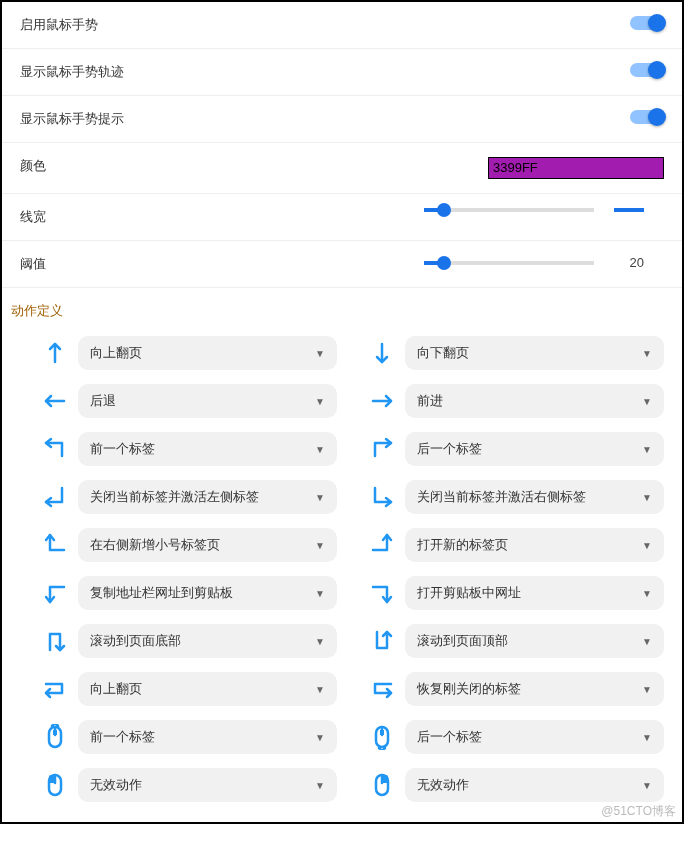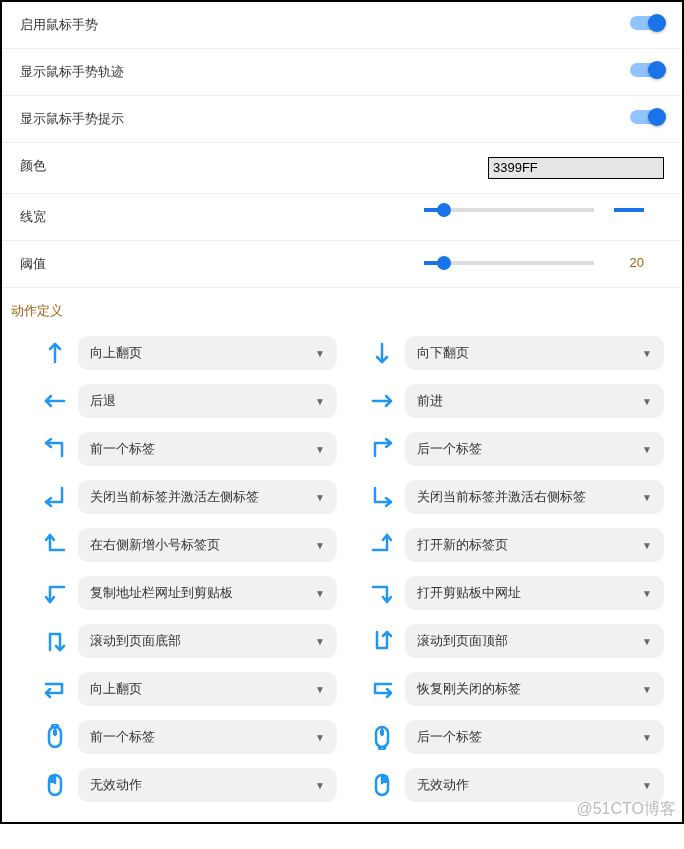--- a/index.html
+++ b/index.html
@@ -47,21 +47,21 @@
       border-radius: 50%;
       right: -2px;
       top: -2px;
       box-shadow: 0 1px 3px rgba(0,0,0,0.3);
     }
     
     
     .color-box {
       width: 176px;
       height: 22px;
-      background: #e5e5e5;
+      background: #a21caf;
       border: 1px solid #000;
       color: #000;
       padding: 2px 4px;
       font-size: 13px;
       text-align: left;
     }
     
     
     .slider-container {
       display: flex;
@@ -92,21 +92,21 @@
       transform: translateX(-50%);
     }
     .slider-preview {
       width: 30px;
       height: 4px;
       background: #1a73e8;
     }
     .slider-value {
       width: 30px;
       text-align: right;
-      color: #a16207;
+      color: #404040;
     }
     
     
     .section-title {
       padding: 14px 9px 8px;
       color: #a16207;
     }
     .actions-grid {
       display: grid;
       grid-template-columns: 1fr 1fr;
@@ -146,21 +146,21 @@
     }
     .chevron {
       color: #666;
       font-size: 10px;
     }
     .watermark {
       position: absolute;
       right: 8px;
       bottom: 4px;
       color: #bbb;
-      font-size: 16px;
+      font-size: 12px;
     }
     .outer { position: relative; width: 684px; }
   </style>
 </head>
 <body>
 
 <div class="outer">
 <div class="container">
 
   <div class="row">

